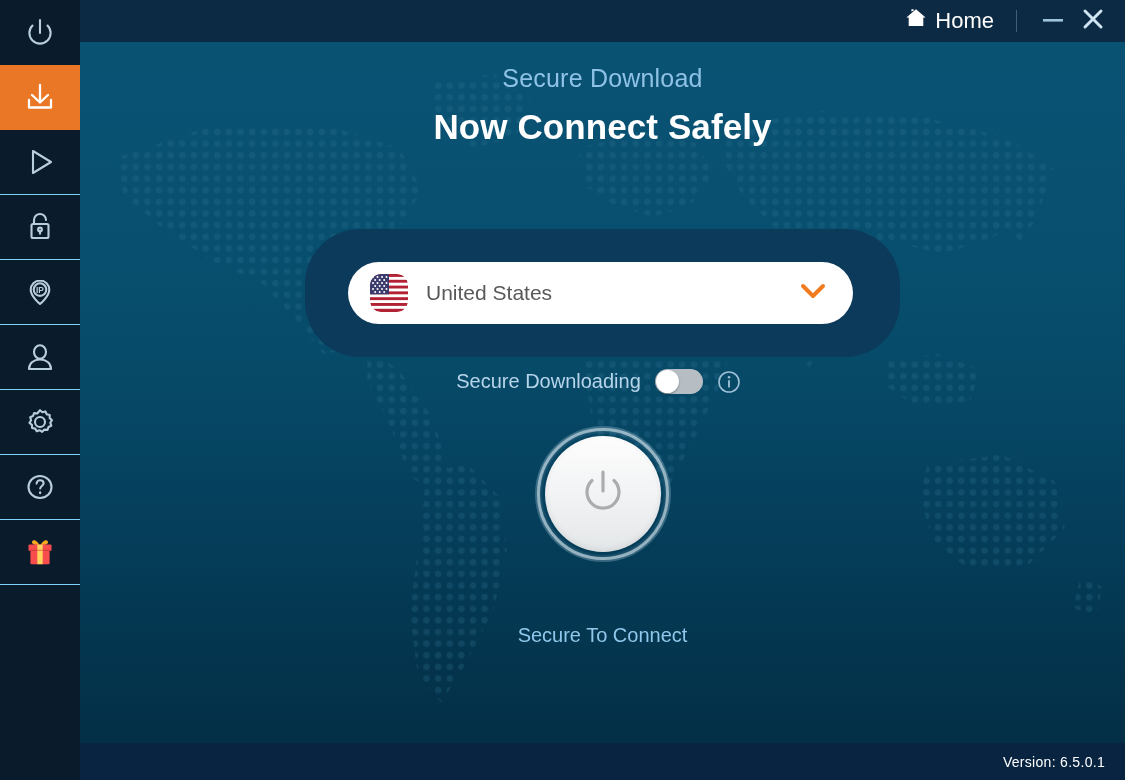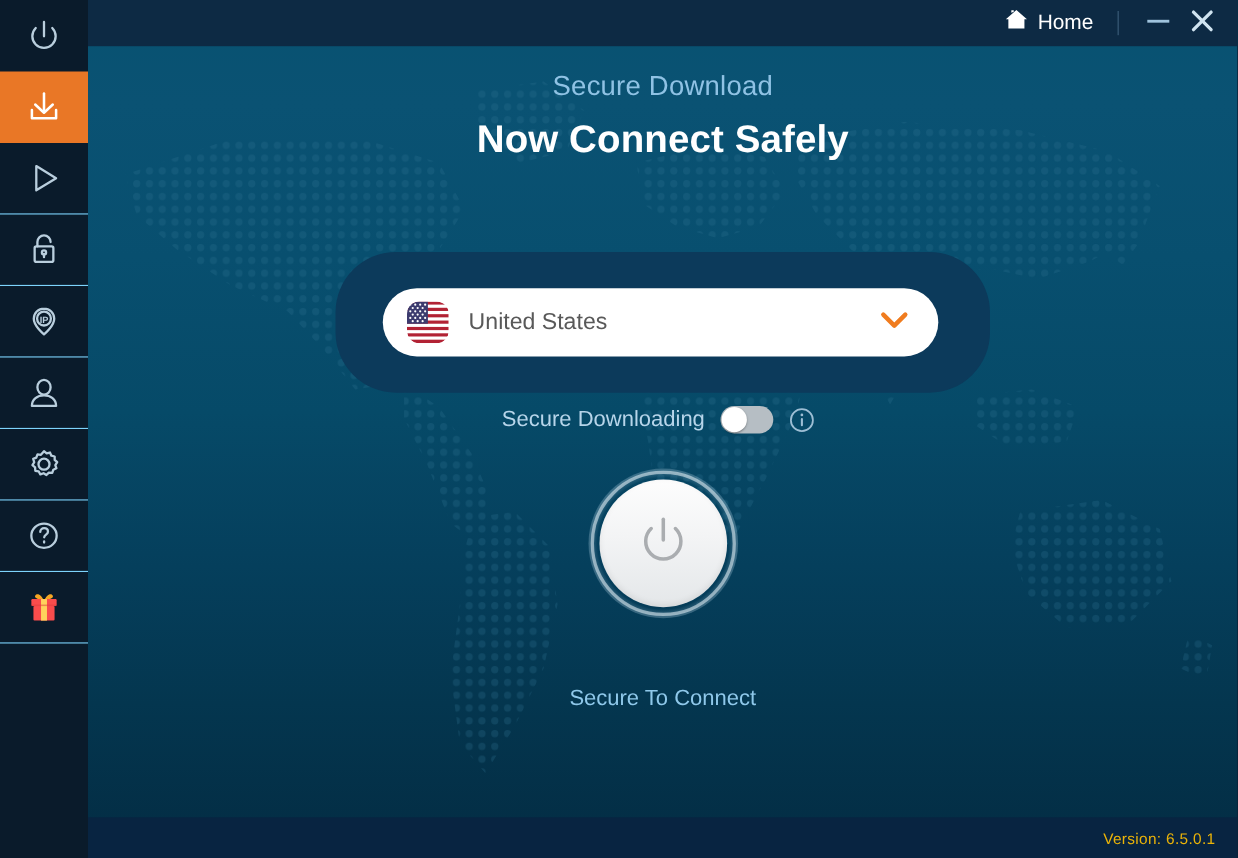--- a/index.html
+++ b/index.html
@@ -83,21 +83,21 @@
     align-items: center;
     justify-content: flex-end;
     padding-right: 12px;
     gap: 0px;
   }
   .home-btn {
     display: flex;
     align-items: center;
     gap: 8px;
     color: #ffffff;
-    font-size: 19px;
+    font-size: 22px;
     cursor: pointer;
     padding: 4px 8px;
   }
   .tb-divider {
     width: 1px; height: 22px;
     background: #3e5f7c;
     margin: 0 16px 0 14px;
   }
   .tb-btn {
     width: 40px; height: 30px;
@@ -235,21 +235,21 @@
     height: 37px;
     flex: 0 0 37px;
     background: #082441;
     display: flex;
     align-items: center;
     justify-content: flex-end;
     padding-right: 20px;
   }
   .version {
     font-size: 14px;
-    color: #eab308;
+    color: #ffffff;
     letter-spacing: .3px;
   }
 </style>
 </head>
 <body>
 
 <div id="app">
 
   <div class="sidebar">
 

